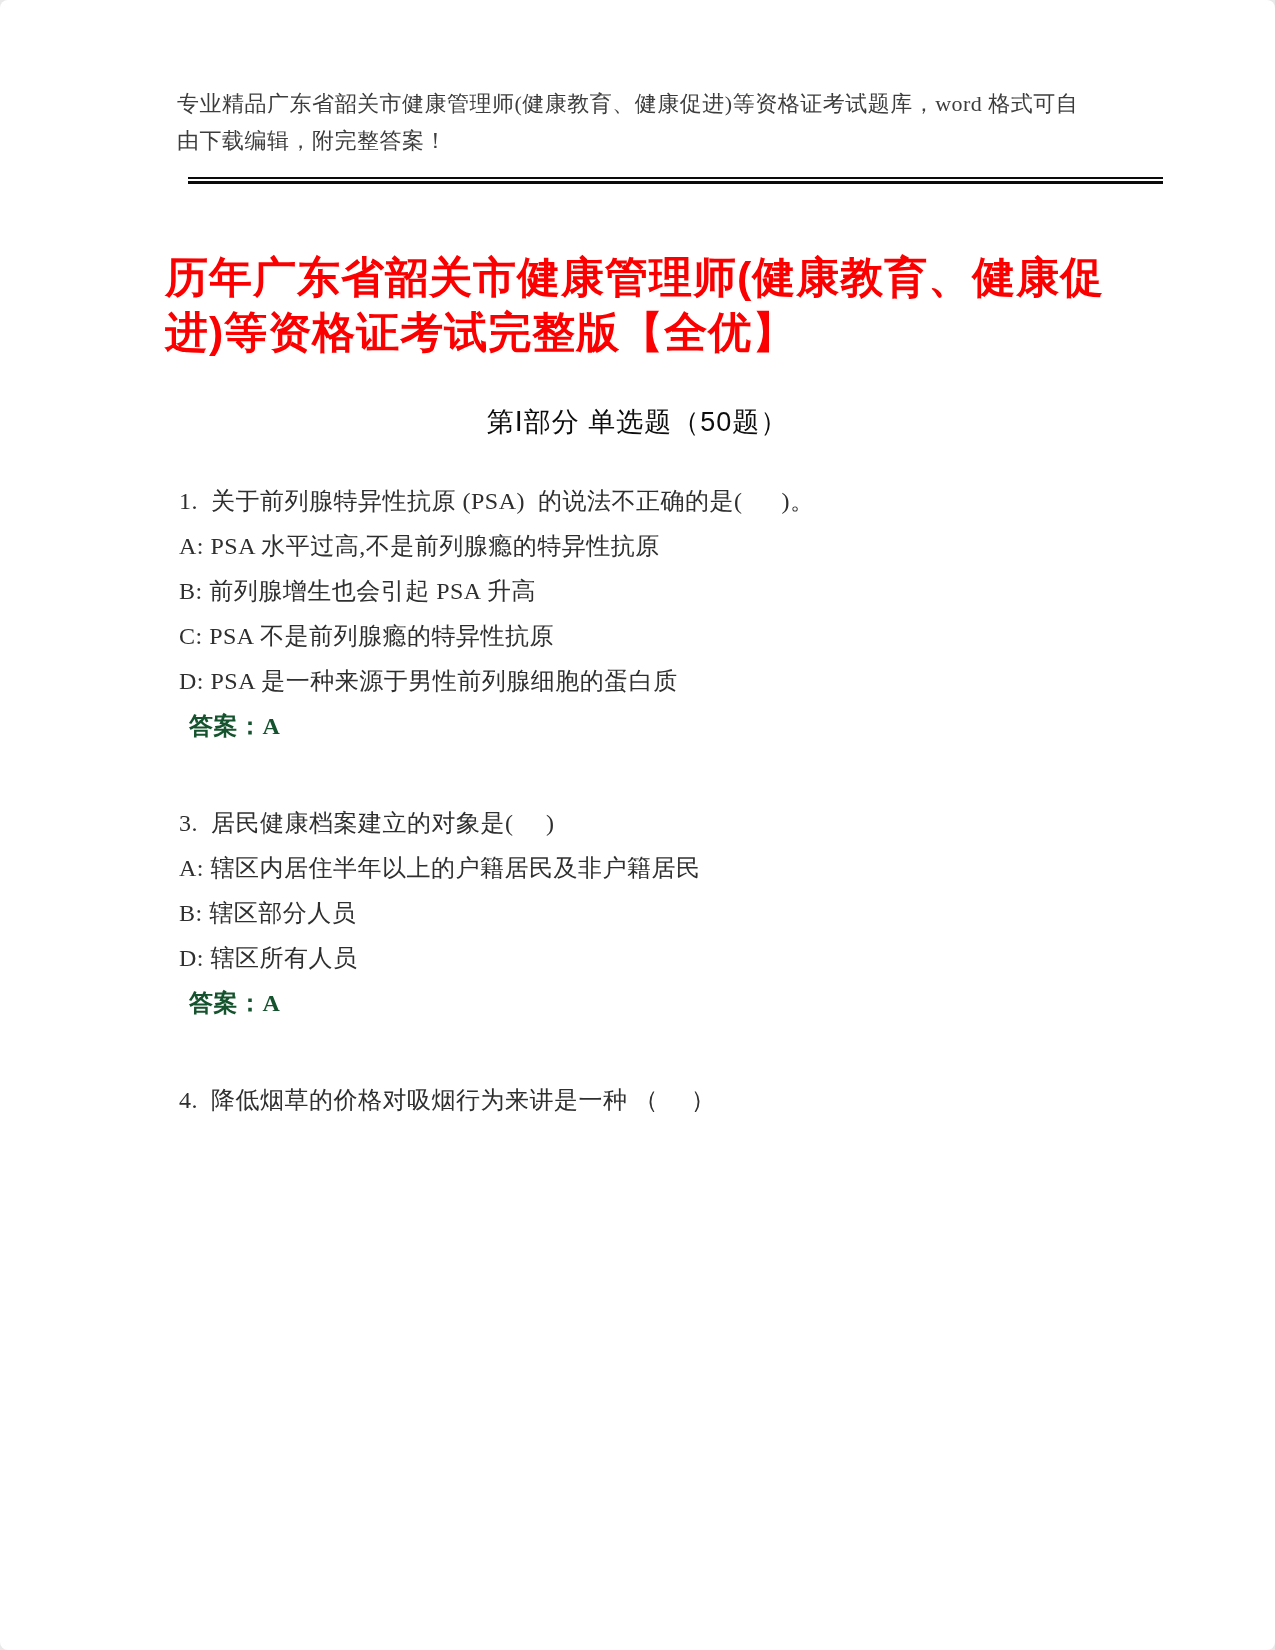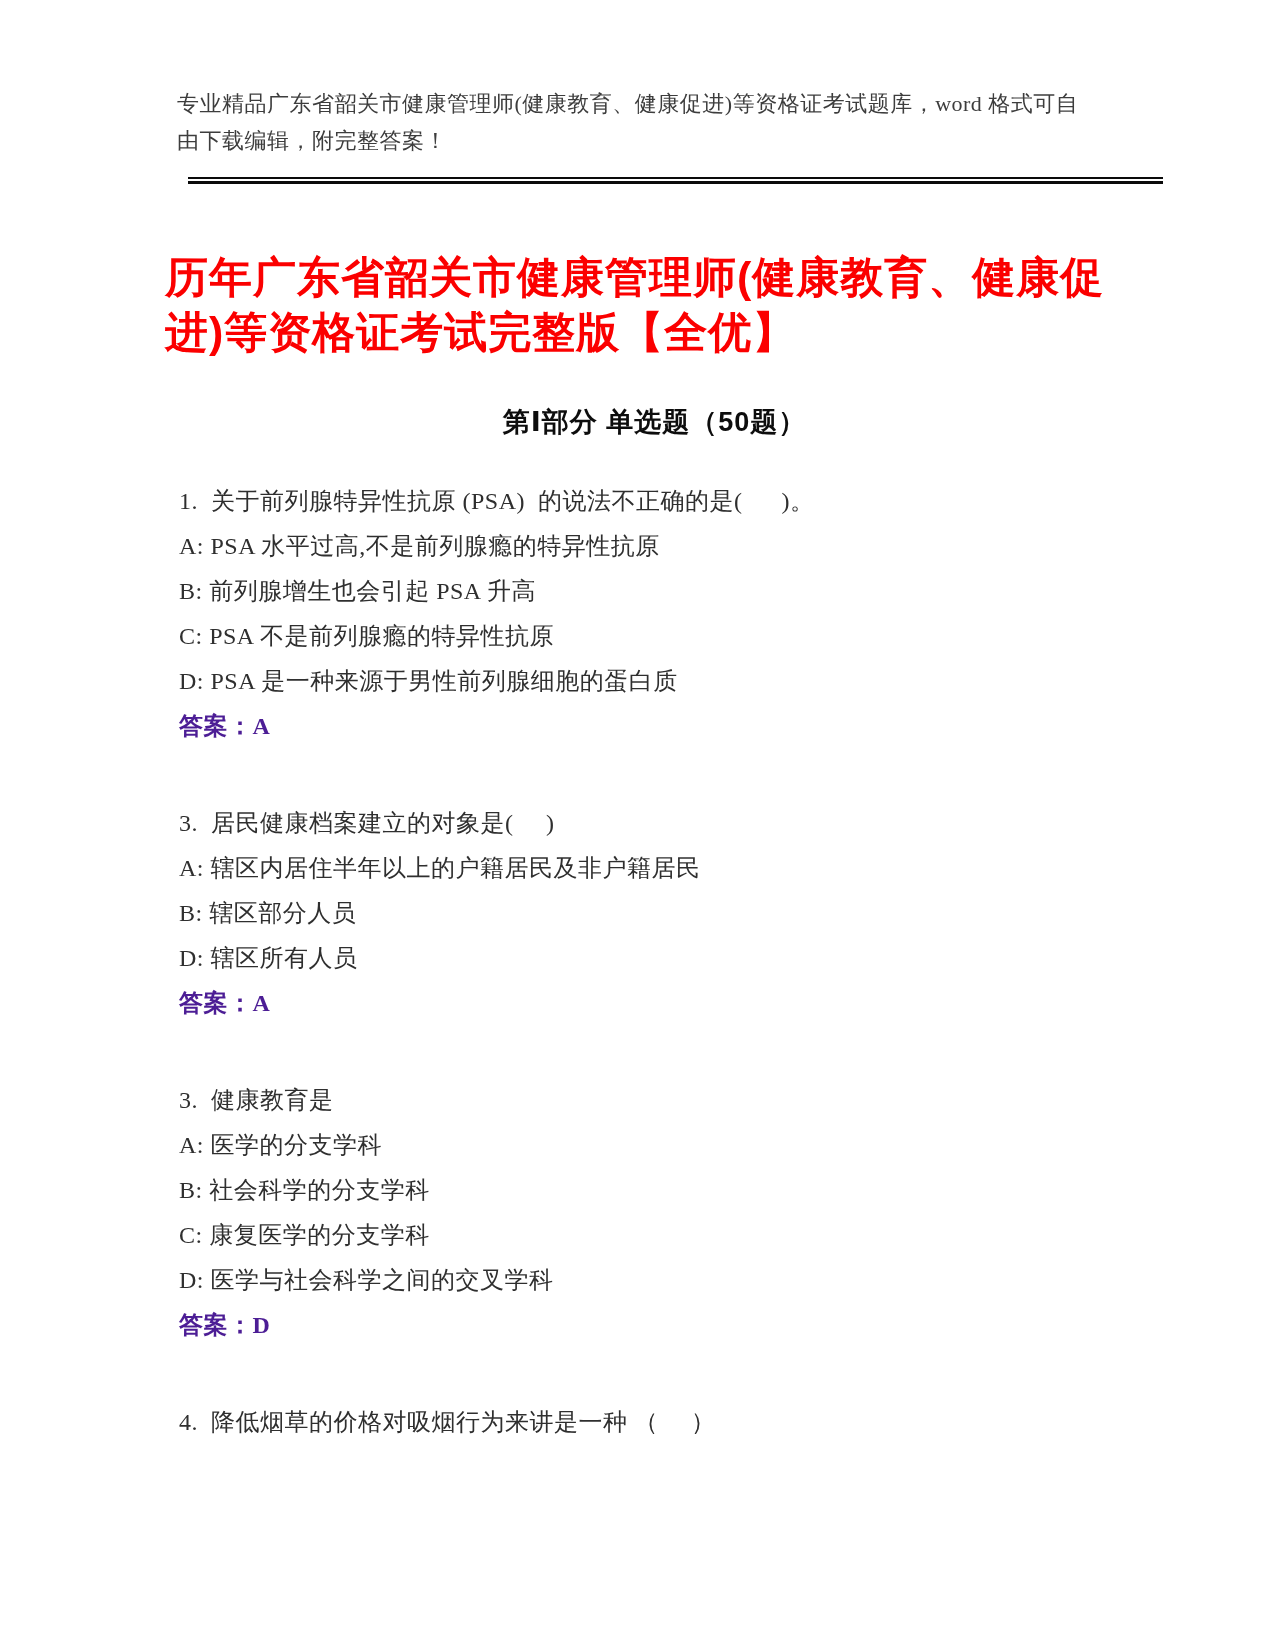--- a/index.html
+++ b/index.html
@@ -9,20 +9,21 @@
   }
   .page {
     position: relative;
     width: 1275px;
     height: 1650px;
     margin: 0 auto;
     background: #ffffff;
     overflow: hidden;
     font-family: "Liberation Serif", "DejaVu Serif", serif;
     color: #2f2f2f;
+    border-radius: 8px;
   }
   .header-note {
     position: absolute;
     top: 63px;
     left: 177px;
     width: 905px;
     font-size: 22px;
     line-height: 37px;
     letter-spacing: 0.5px;
     color: #3d3d3d;
@@ -45,25 +46,25 @@
     text-align: left;
     font-family: "Liberation Sans", "DejaVu Sans", sans-serif;
     font-weight: 700;
     font-size: 43px;
     line-height: 55px;
     letter-spacing: 1px;
   }
   .section-heading {
     position: absolute;
     top: 379px;
-    left: 182px;
+    left: 165px;
     width: 945px;
     text-align: center;
     font-family: "Liberation Sans", "DejaVu Sans", sans-serif;
-    font-weight: 700;
+    font-weight: 400;
     font-size: 27px;
     line-height: 42px;
     color: #0d0d0d;
     letter-spacing: 1px;
   }
   .questions {
     position: absolute;
     top: 479px;
     left: 179px;
     width: 930px;
@@ -73,21 +74,22 @@
   }
   .question {
     margin: 0 0 52px 0;
   }
   .qline {
     margin: 0;
     white-space: pre-wrap;
   }
   .answer {
     font-weight: 700;
-    color: #4c1d95;
+    color: #14532d;
+    margin-left: 10px;
   }
 </style>
 </head>
 <body>
 
 <div class="page">
 
   <p class="header-note">专业精品广东省韶关市健康管理师(健康教育、健康促进)等资格证考试题库，word 格式可自由下载编辑，附完整答案！</p>
 
   <div class="divider"></div>
@@ -108,27 +110,19 @@
     </section>
 
     <section class="question">
       <p class="qline">3.  居民健康档案建立的对象是(     )</p>
       <p class="qline">A: 辖区内居住半年以上的户籍居民及非户籍居民</p>
       <p class="qline">B: 辖区部分人员</p>
       <p class="qline">D: 辖区所有人员</p>
       <p class="qline answer">答案：A</p>
     </section>
 
-    <section class="question">
-      <p class="qline">3.  健康教育是</p>
-      <p class="qline">A: 医学的分支学科</p>
-      <p class="qline">B: 社会科学的分支学科</p>
-      <p class="qline">C: 康复医学的分支学科</p>
-      <p class="qline">D: 医学与社会科学之间的交叉学科</p>
-      <p class="qline answer">答案：D</p>
-    </section>
 
     <section class="question">
       <p class="qline">4.  降低烟草的价格对吸烟行为来讲是一种 （     ）</p>
     </section>
 
   </div>
 </div>
 
 </body></html>

